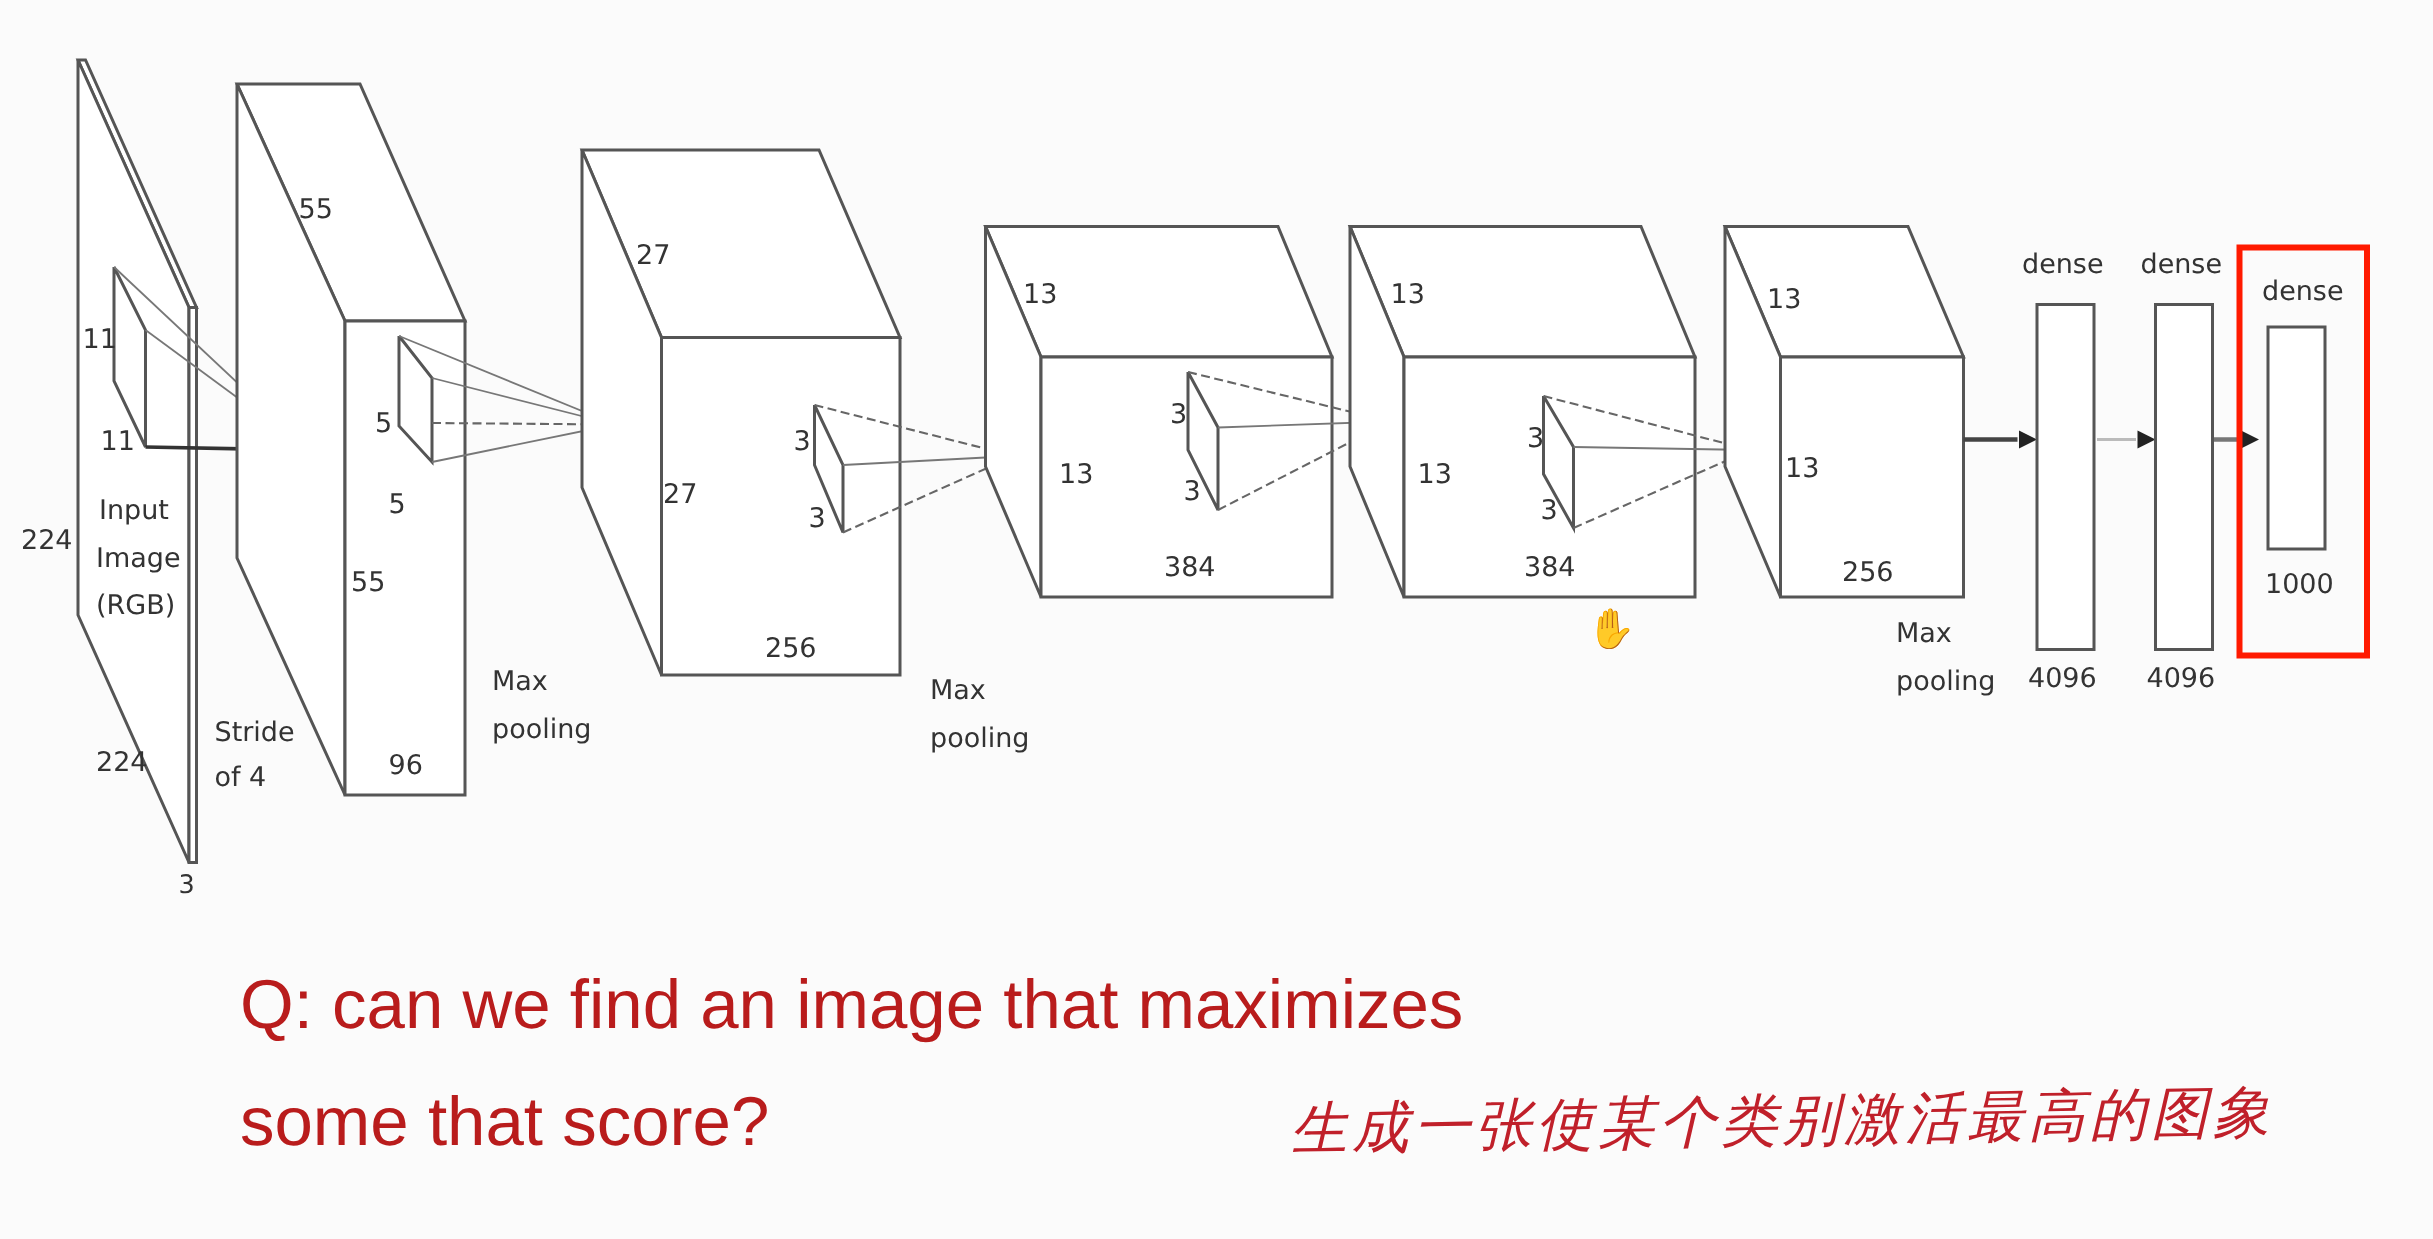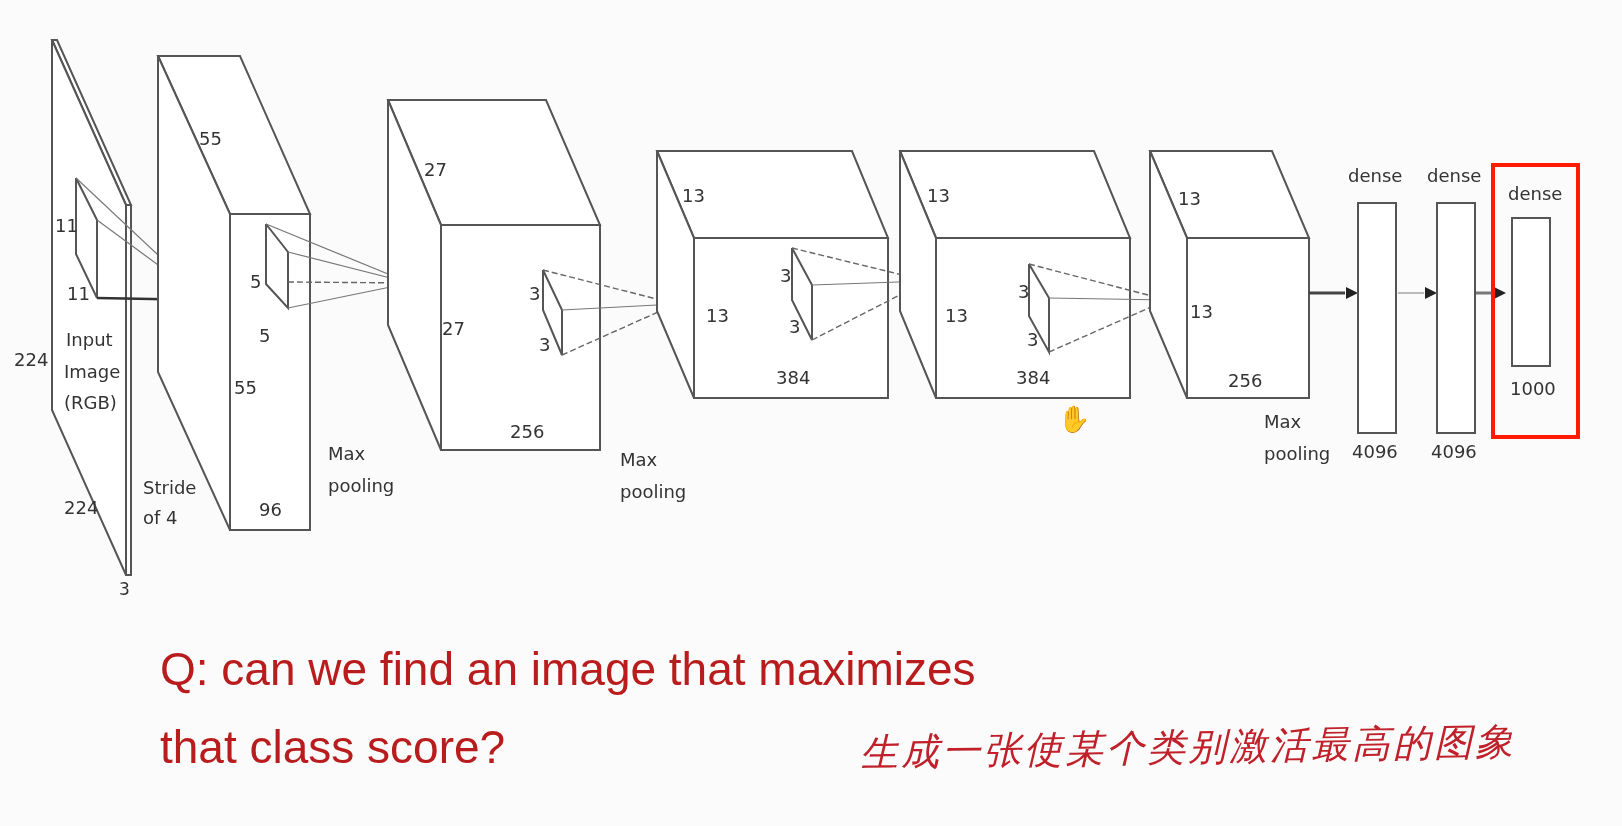--- a/index.html
+++ b/index.html
@@ -168,16 +168,16 @@
     <rect class="face" x="1512" y="218" width="38" height="148"></rect>
     <text class="lbl" x="1508" y="200">dense</text>
     <text class="lbl" x="1510" y="395">1000</text>
   </g>
 </svg>
 
 <div class="cursor">✋</div>
 
 <div class="question">
   <span class="line">Q: can we find an image that maximizes</span>
-  <span class="line">that class score?</span>
+  <span class="line">some that score?</span>
 </div>
 
 <div class="handnote">生成一张使某个类别激活最高的图象</div>
 
 </body></html>

